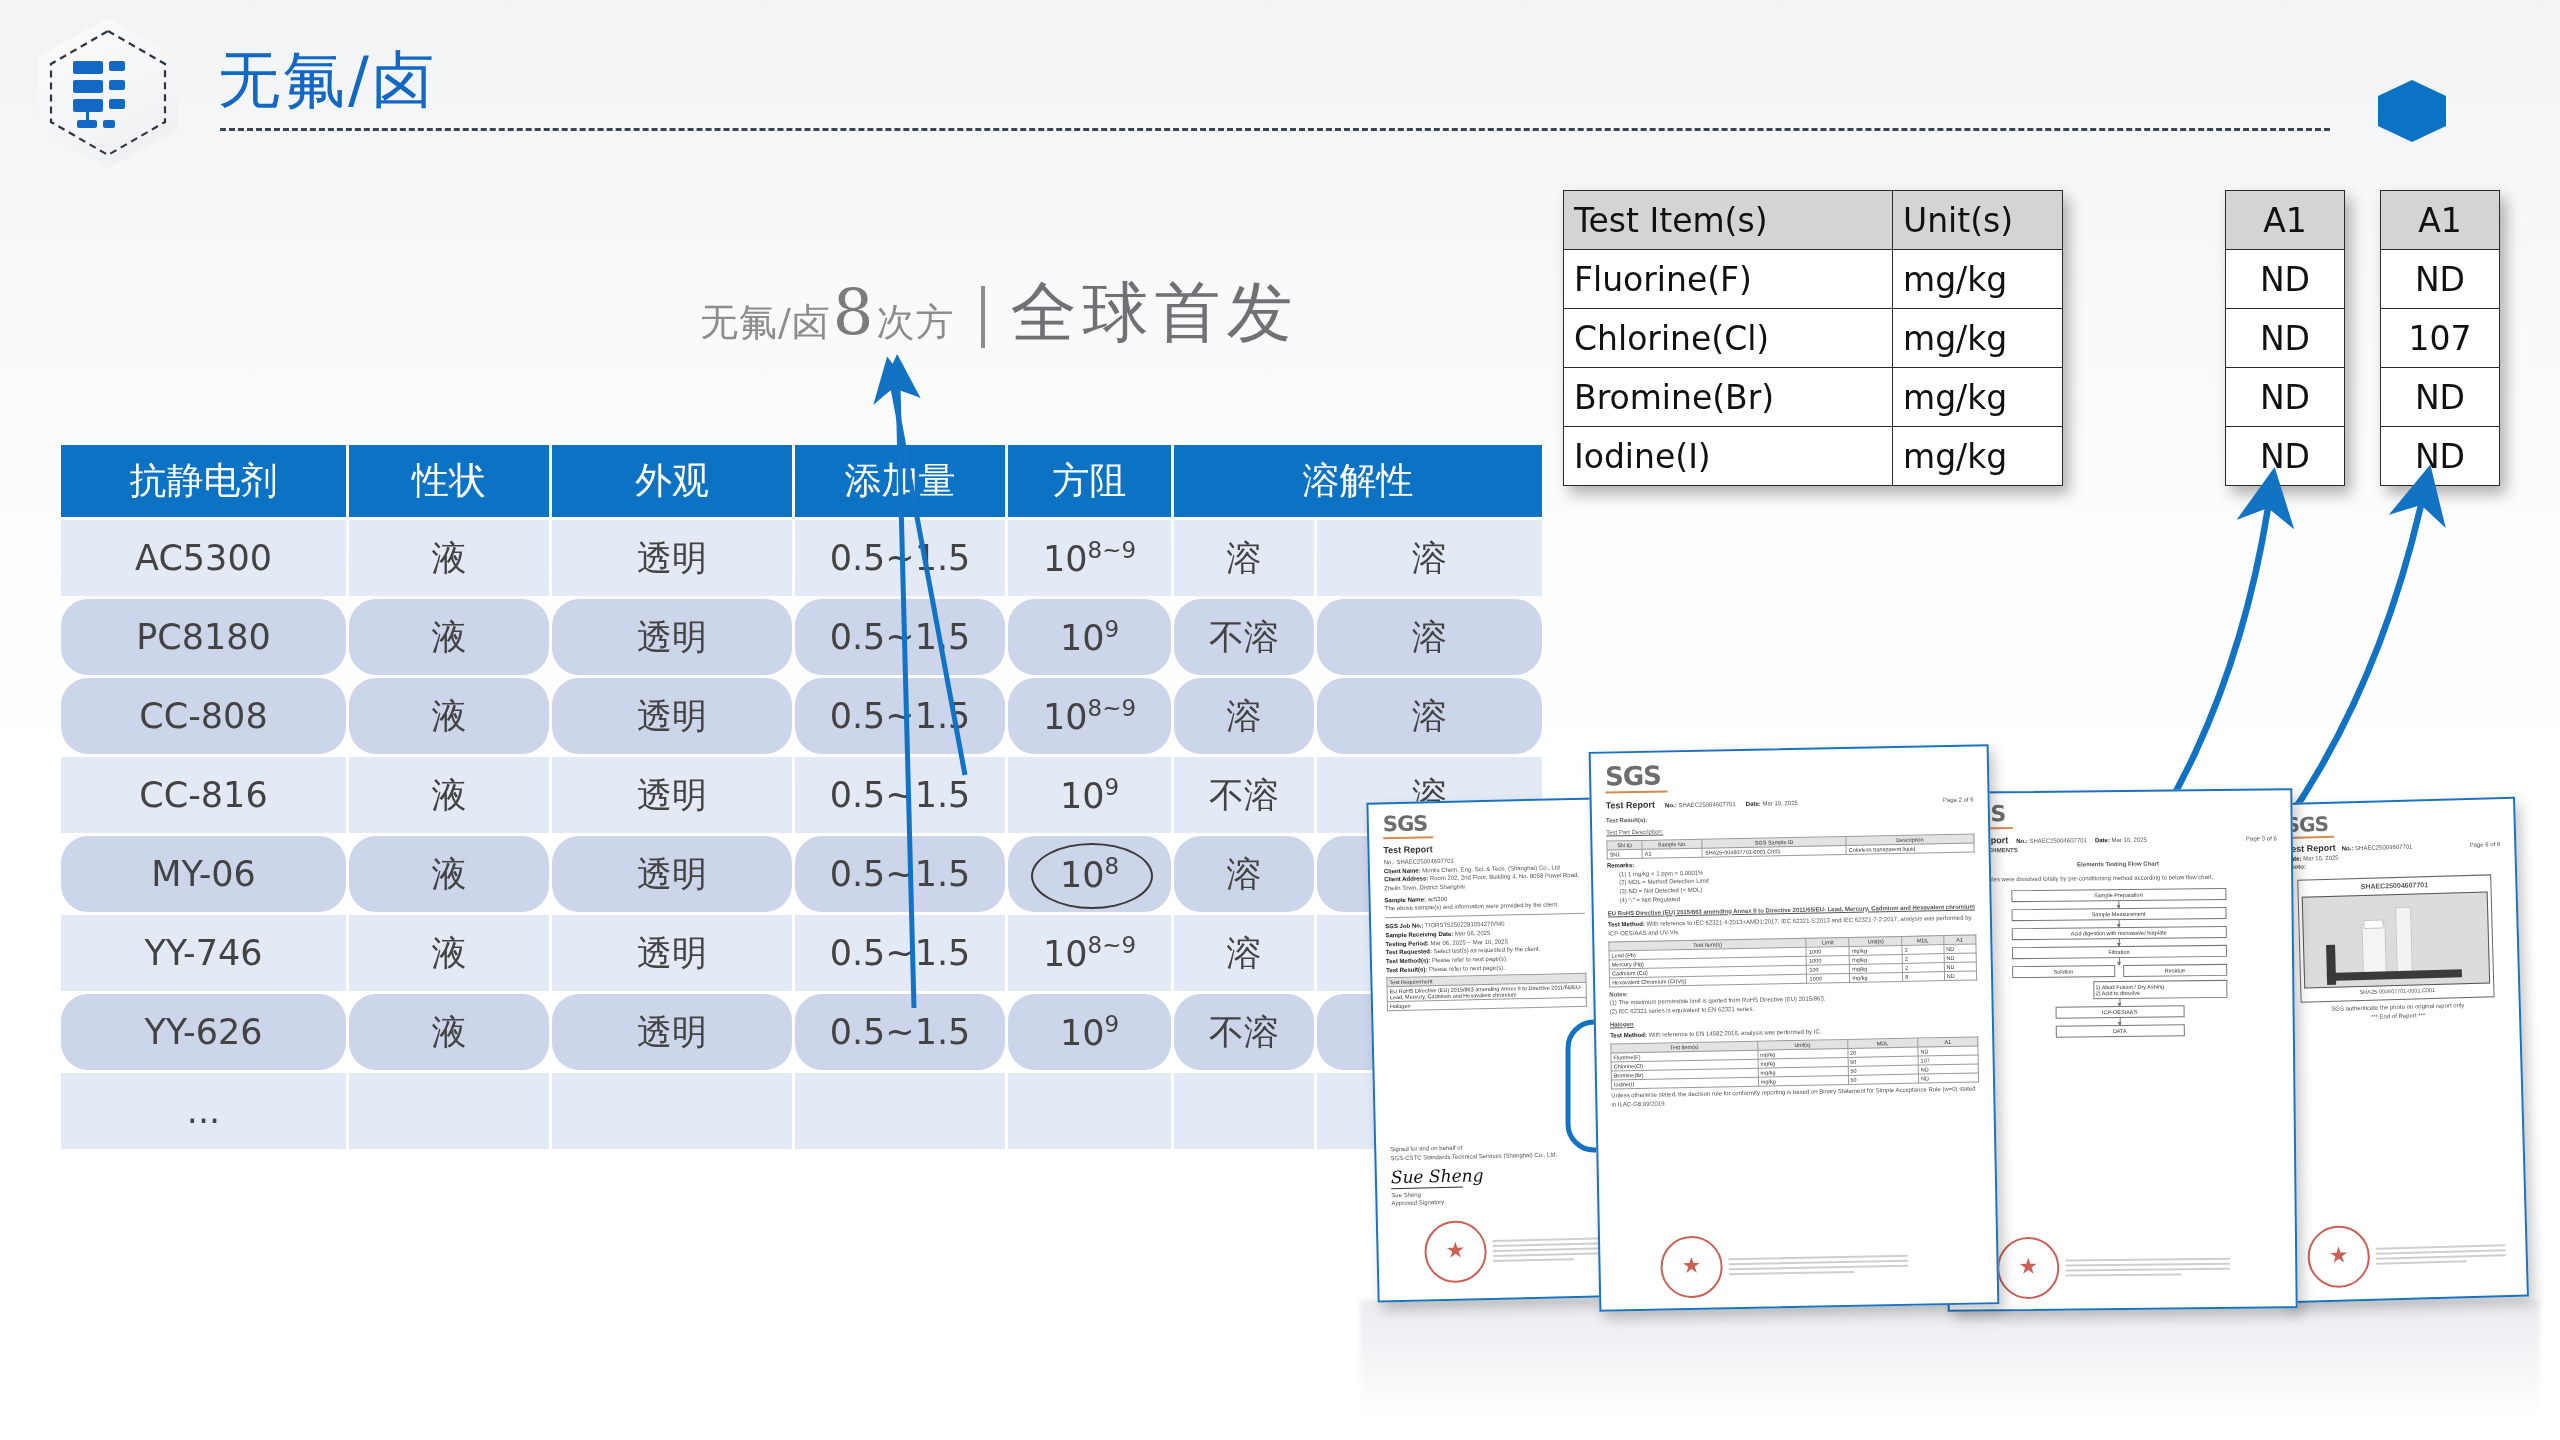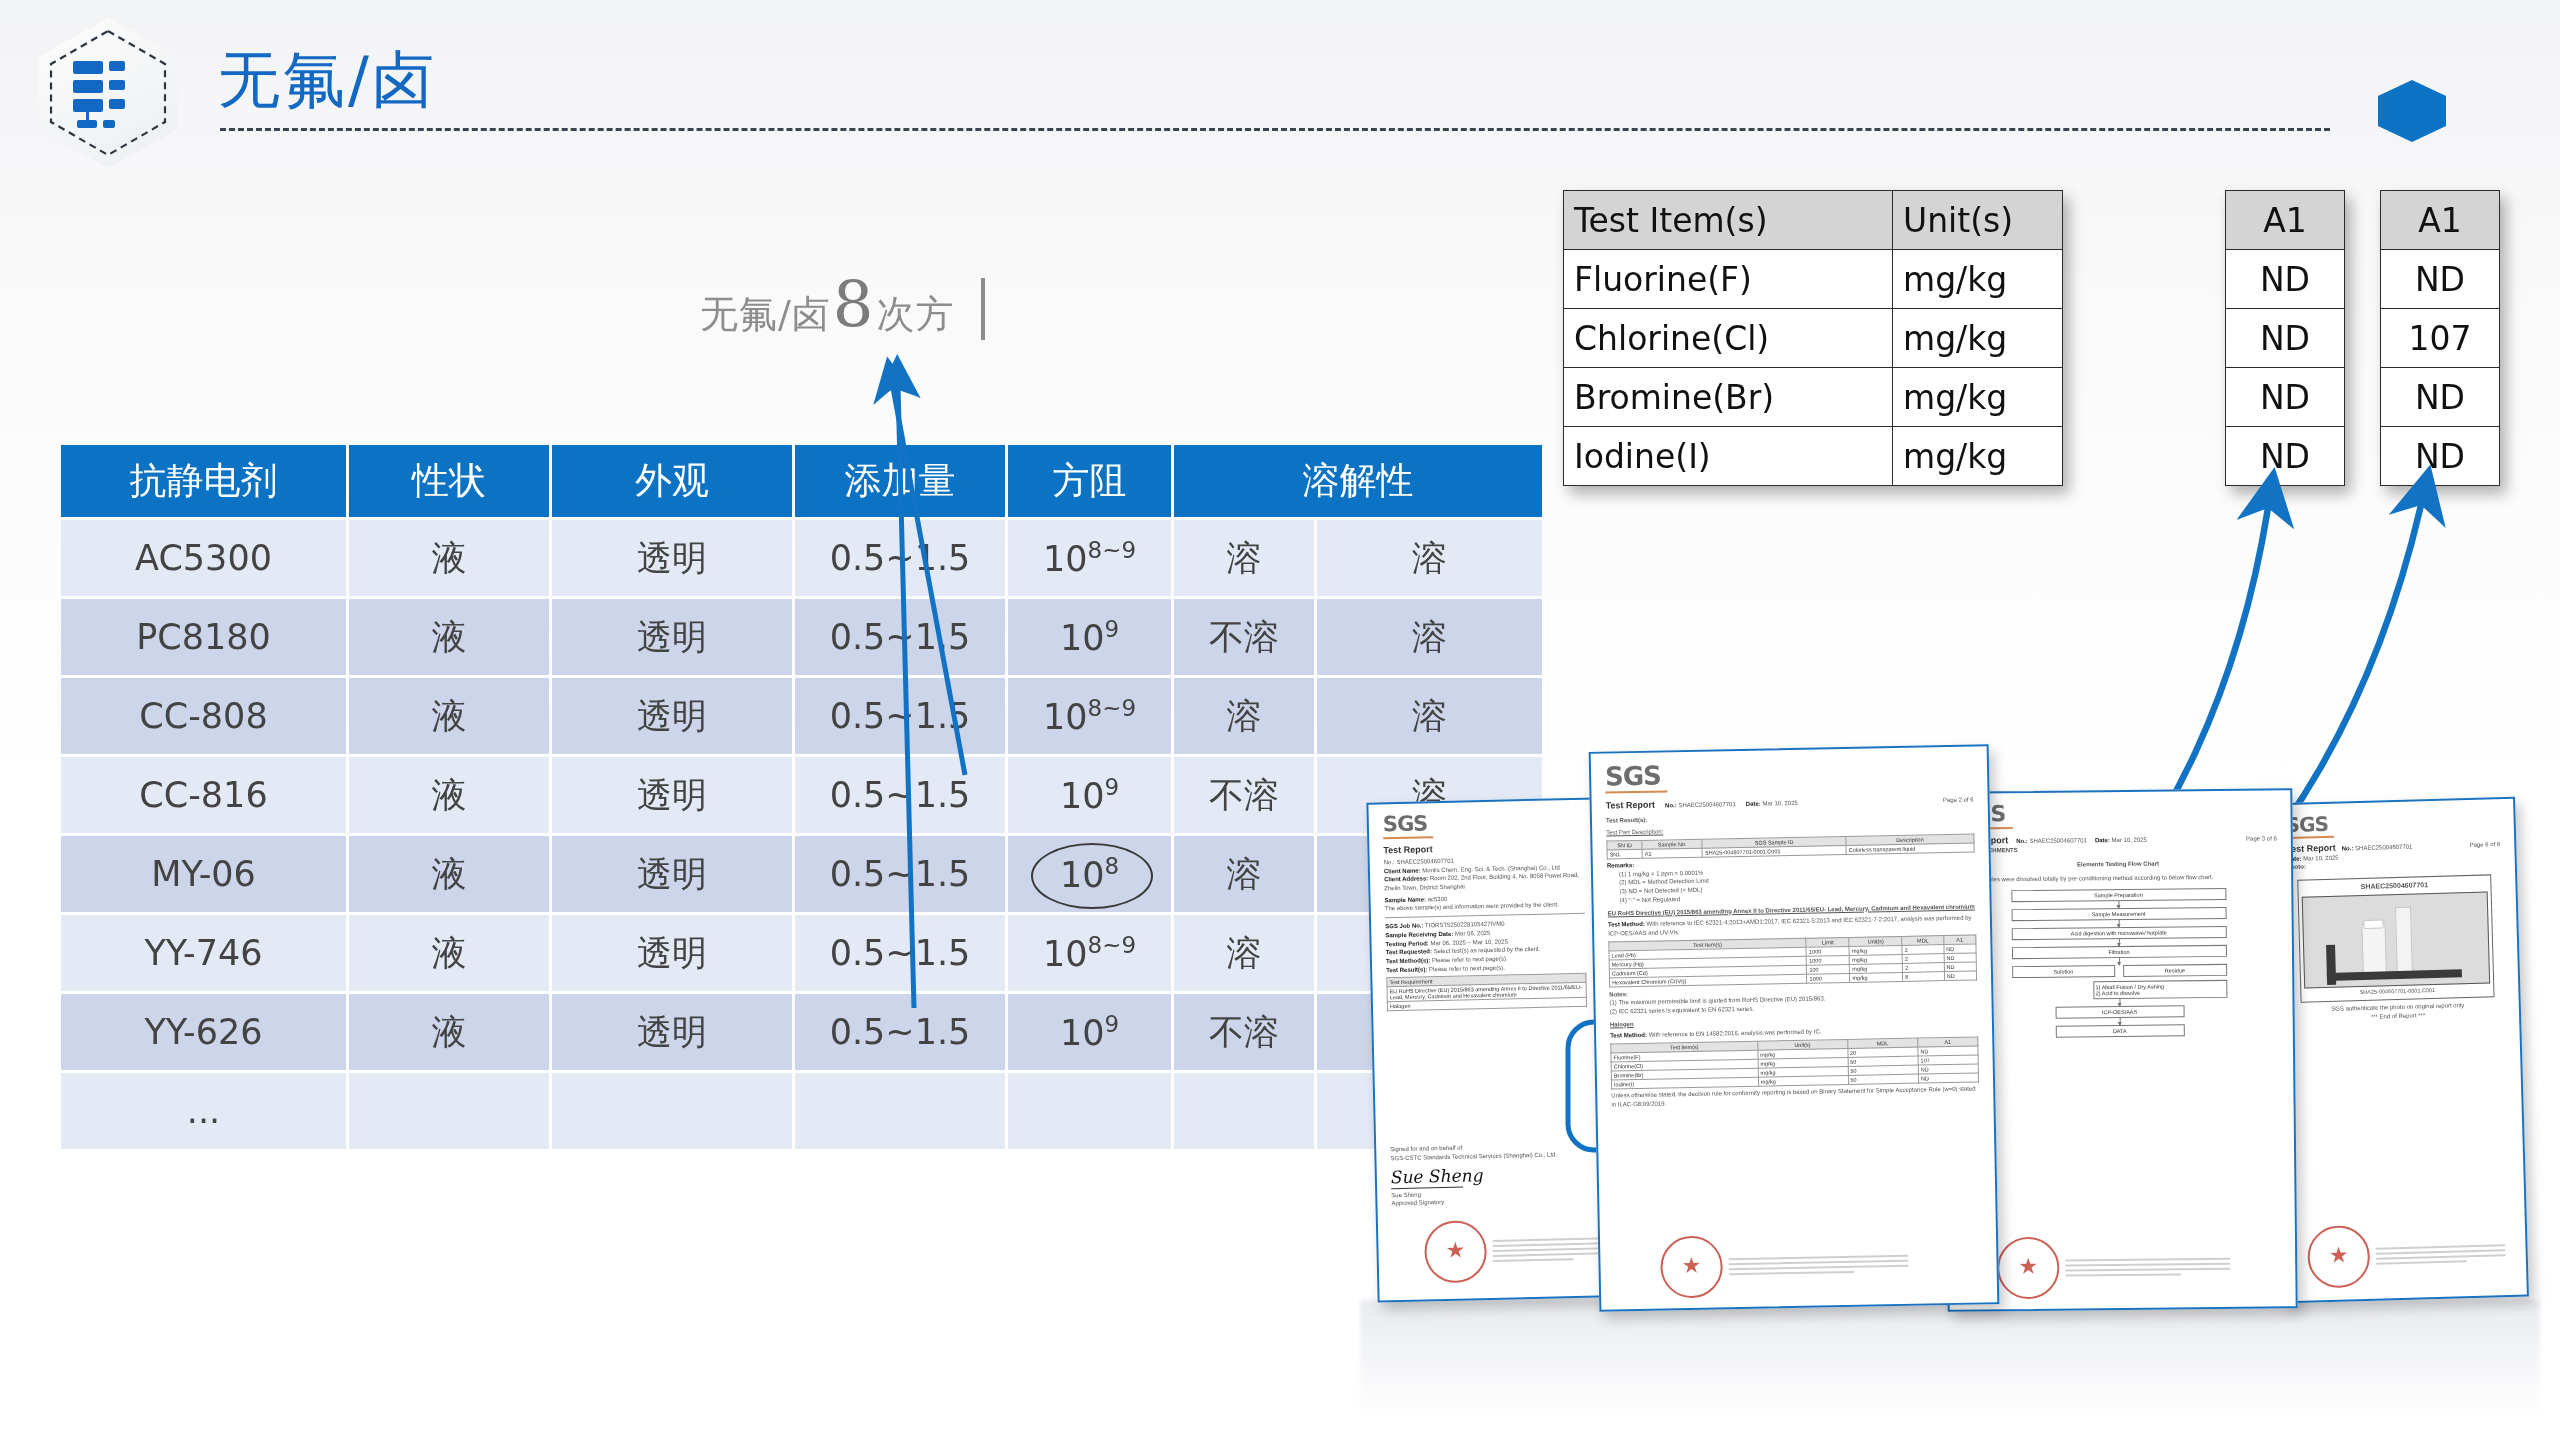--- a/index.html
+++ b/index.html
@@ -70,21 +70,21 @@
     text-align:center; vertical-align:middle;
     font-size:35px; color:#434343; font-weight:400;
     height:76px; padding:0 2px;
     font-family:"DejaVu Sans","Liberation Sans",sans-serif;
   }
   #main-table thead th{
     background:#0b72c4; color:#fff; font-size:37px; height:72px; font-weight:400;
   }
   tr.sub-row td{ background:#ccd5e9; font-size:38px; color:#3d3d3d; }
   tr.r-light td{ background:#e4eaf5; }
-  tr.r-dark  td{ background:#ccd5e9; }
+  tr.r-dark  td{ background:#ccd5e9;border-radius:27px; }
   tr.r-last td{ background:#e4eaf5; text-align:left; padding-left:20px;
                 font-size:34px; color:#6a6a6a; height:74px; }
   .sup{ font-size:23px; vertical-align:super; }
   .c-name{ font-size:36px; color:#4a4a4a; }
   .ellipse-wrap{ position:relative; display:inline-block; }
   .ellipse-wrap::after{
     content:""; position:absolute; left:50%; top:50%;
     width:118px; height:62px; margin-left:-59px; margin-top:-31px;
     border:2.5px solid #3a3a3a; border-radius:50%;
   }
@@ -178,20 +178,21 @@
   <div id="hex-dot"></div>
 </div>
 
 <div id="subtitle">
   <div id="sub-small">
     <span>无氟/卤</span>
     <span id="sub-exp">8</span>
     <span>次方</span>
   </div>
   <div id="sub-divider"></div>
+  <div id="sub-big">全球首发</div>
 </div>
 
 <table id="main-table">
   <colgroup>
     <col class="c0">
       <col class="c1">
       <col class="c2">
       <col class="c3">
     <col class="c4">
       <col class="c5">

